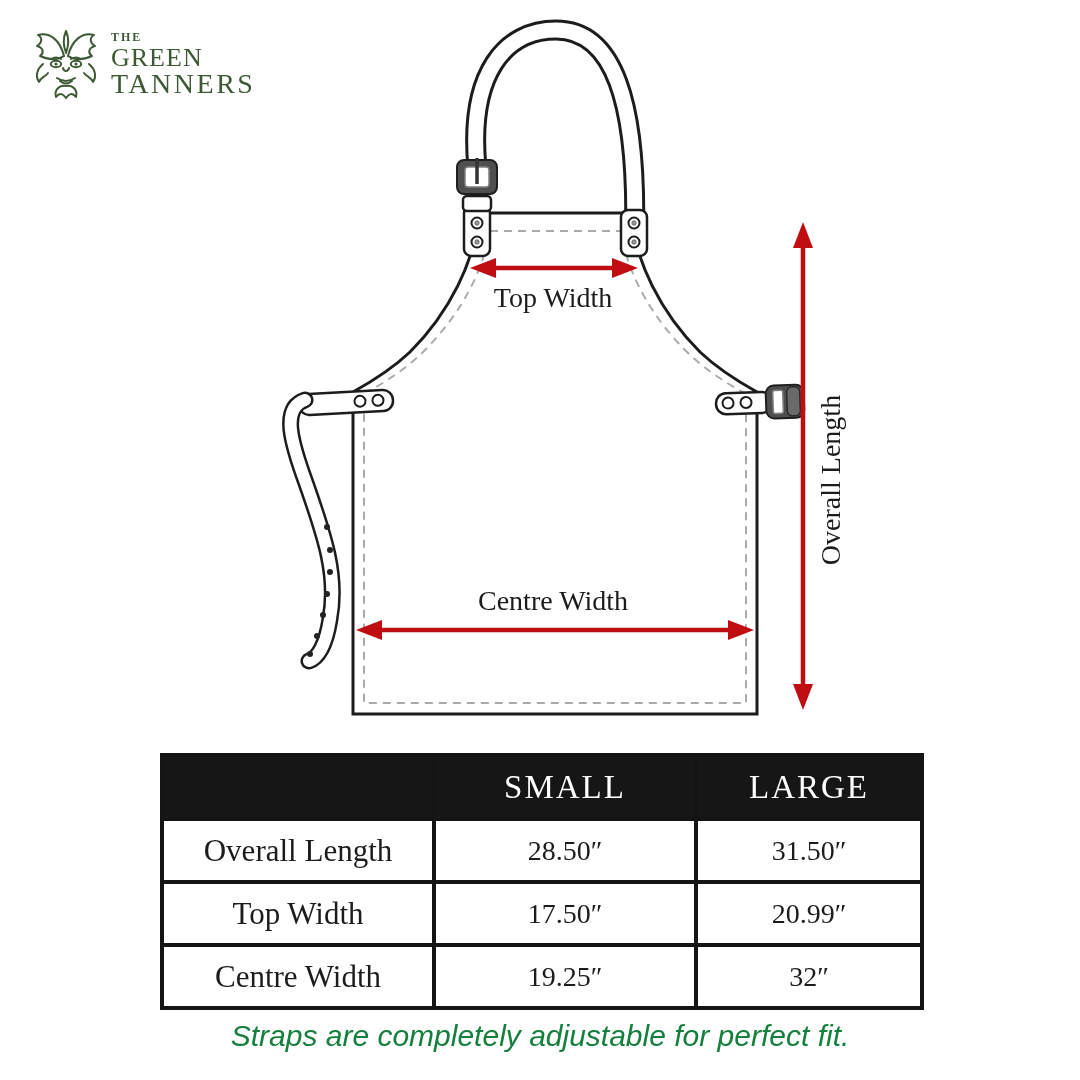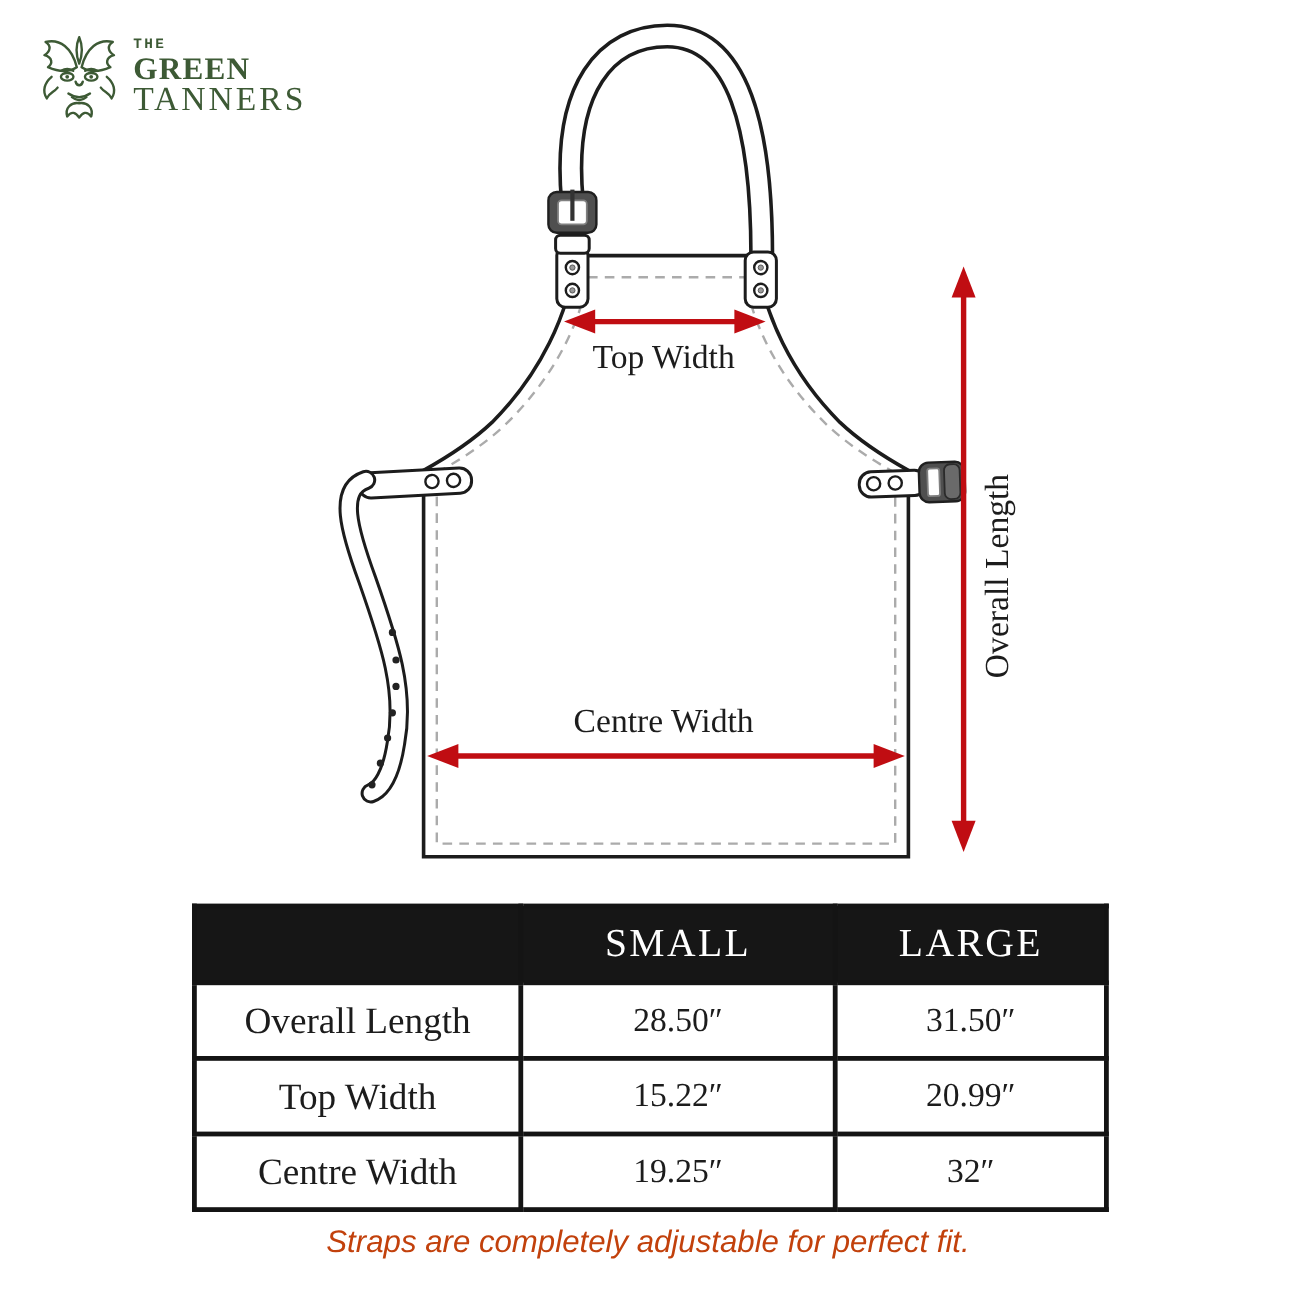--- a/index.html
+++ b/index.html
@@ -13,22 +13,22 @@
   *{margin:0;padding:0;box-sizing:border-box;}
   html,body{background:#ffffff;}
   body{width:1080px;height:1080px;position:relative;overflow:hidden;
        font-family:"Liberation Serif",serif;color:var(--line-ink);}
   .canvas{position:absolute;inset:0;background:#fff;}
 
   
   .logo{position:absolute;left:30px;top:26px;display:flex;align-items:flex-start;gap:9px;}
   .logo svg{display:block;}
   .brand-text{display:flex;flex-direction:column;color:var(--brand-green);padding-top:5px;}
-  .brand-top{font-size:12px;font-weight:bold;letter-spacing:2px;line-height:13px;font-family:Liberation Mono, monospace;}
-  .brand-main{font-size:26px;font-weight:bold;letter-spacing:1px;line-height:28px;}
+  .brand-top{font-size:12px;font-weight:bold;letter-spacing:2px;line-height:13px;}
+  .brand-main{font-size:26px;font-weight:normal;letter-spacing:1px;line-height:28px;}
   .brand-bottom{font-size:28px;font-weight:normal;letter-spacing:2.5px;line-height:23px;}
   .gm{stroke:var(--brand-green);fill:none;stroke-width:2;stroke-linejoin:round;stroke-linecap:round;}
   .gm-fill{fill:var(--brand-green);stroke:none;}
 
   
   .diagram{position:absolute;left:0;top:0;}
   .body-shape{fill:#ffffff;stroke:var(--line-ink);stroke-width:3;}
   .stitch{stroke:var(--stitch-gray);stroke-width:2;fill:none;stroke-dasharray:8 6;}
   .strap-black{stroke:var(--line-ink);fill:none;}
   .strap-white{stroke:#ffffff;fill:none;}
@@ -46,22 +46,22 @@
   .size-table{position:absolute;left:160px;top:753px;width:760px;border-collapse:collapse;
               table-layout:fixed;text-align:center;}
   .size-table th,.size-table td{border:4px solid #141414;}
   .size-table th{background:var(--table-header-bg);color:var(--table-header-text);
                  font-size:33px;font-weight:normal;letter-spacing:2px;height:64px;}
   .size-table td{font-size:28px;height:63px;background:#fff;}
   .size-table td.row-label{font-size:31px;}
 
   
   .fit-note{position:absolute;left:0;top:1019px;width:1080px;text-align:center;
-            font-family:"Liberation Sans",sans-serif;font-style:italic;font-size:26px;
-            color:#c2410c;}
+            font-family:"Liberation Sans",sans-serif;font-style:italic;font-size:30px;
+            color:#15803d;}
 </style>
 </head>
 <body>
 
 <div class="canvas">
 
   <div class="logo">
     <svg width="72" height="74" viewBox="0 0 72 74" aria-hidden="true">
       <path class="gm" d="M34 30 C30 14 20 6 8 9 C13 12 12 17 7 20 C14 22 14 27 10 30 C19 34 28 34 34 30"></path>
       <path class="gm" d="M38 30 C42 14 52 6 64 9 C59 12 60 17 65 20 C58 22 58 27 62 30 C53 34 44 34 38 30"></path>
@@ -194,21 +194,21 @@
       </tr>
     </thead>
     <tbody>
       <tr>
         <td class="row-label">Overall Length</td>
         <td>28.50″</td>
         <td>31.50″</td>
       </tr>
       <tr>
         <td class="row-label">Top Width</td>
-        <td>15.22″</td>
+        <td>17.50″</td>
         <td>20.99″</td>
       </tr>
       <tr>
         <td class="row-label">Centre Width</td>
         <td>19.25″</td>
         <td>32″</td>
       </tr>
     </tbody>
   </table>
 

